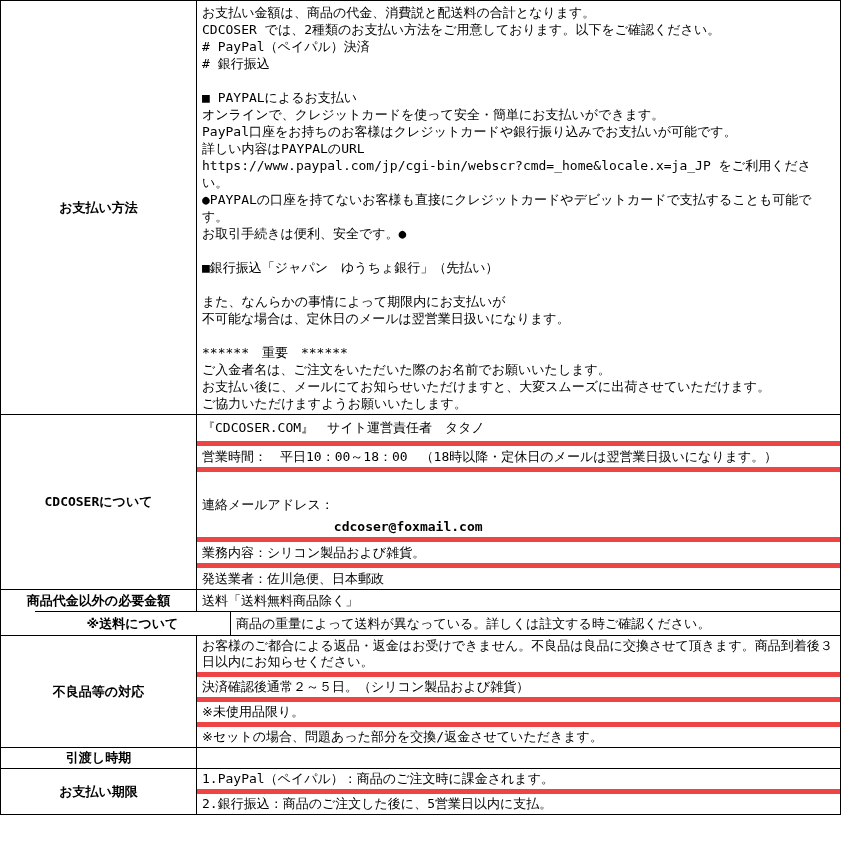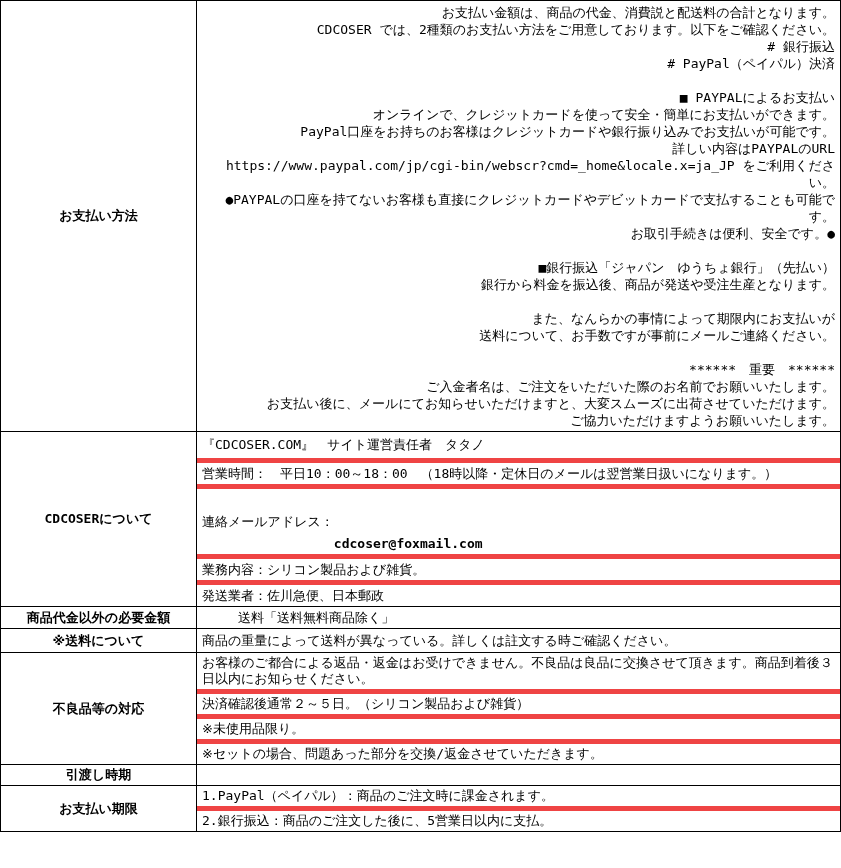--- a/index.html
+++ b/index.html
@@ -22,21 +22,21 @@
     width: 196px;
     border-right: 1px solid #000000;
     display: flex;
     align-items: center;
     justify-content: center;
     font-weight: bold;
     padding: 2px 4px;
     line-height: 16px;
   }
   .ccell { flex: 1 1 auto; min-width: 0; }
-  .lines { padding: 3px 5px 2px 5px; text-align: right; }
+  .lines { padding: 3px 5px 2px 5px; }
   .line { min-height: 17px; line-height: 17px; white-space: pre-wrap; }
   .delivery-lines .line { min-height: 18px; line-height: 18px; }
   .subrow {
     border-top: 5px solid #ef4444;
     padding: 2px 5px;
     line-height: 16px;
   }
   .subrow:first-child { border-top: none; }
   .about-rows .subrow {
     display: flex;
@@ -46,49 +46,48 @@
   }
   .payline-rows .subrow { min-height: 18px; }
   .simple {
     display: flex;
     align-items: center;
     padding: 2px 5px;
     min-height: 21px;
     line-height: 16px;
   }
   .bold { font-weight: bold; margin-top: 45px; }
-  .row-extra  { min-height: 22px; gap: 36px; }
-  .row-note   { min-height: 24px; }
+  .row-extra  { min-height: 22px; }
+  .row-note   { min-height: 24px; margin-left: 34px; }
 </style>
 </head>
 <body>
 
 <div class="info-table">
 
   <div class="row">
     <div class="hcell">お支払い方法</div>
     <div class="ccell lines">
       <div class="line">お支払い金額は、商品の代金、消費説と配送料の合計となります。</div>
       <div class="line">CDCOSER では、2種類のお支払い方法をご用意しております。以下をご確認ください。</div>
+      <div class="line"># PayPal（ペイパル）決済</div>
       <div class="line"># 銀行振込</div>
-      <div class="line"># PayPal（ペイパル）決済</div>
       <div class="line"></div>
       <div class="line">■ PAYPALによるお支払い</div>
       <div class="line">オンラインで、クレジットカードを使って安全・簡単にお支払いができます。</div>
       <div class="line">PayPal口座をお持ちのお客様はクレジットカードや銀行振り込みでお支払いが可能です。</div>
       <div class="line">詳しい内容はPAYPALのURL</div>
       <div class="line">https://www.paypal.com/jp/cgi-bin/webscr?cmd=_home&amp;locale.x=ja_JP をご利用ください。</div>
       <div class="line">●PAYPALの口座を持てないお客様も直接にクレジットカードやデビットカードで支払することも可能です。</div>
       <div class="line">お取引手続きは便利、安全です。●</div>
       <div class="line"></div>
       <div class="line">■銀行振込「ジャパン　ゆうちょ銀行」（先払い）</div>
-      <div class="line">銀行から料金を振込後、商品が発送や受注生産となります。</div>
       <div class="line"></div>
       <div class="line">また、なんらかの事情によって期限内にお支払いが</div>
-      <div class="line">送料について、お手数ですが事前にメールご連絡ください。</div>
+      <div class="line">不可能な場合は、定休日のメールは翌営業日扱いになります。</div>
       <div class="line"></div>
       <div class="line">******　重要　******</div>
       <div class="line">ご入金者名は、ご注文をいただいた際のお名前でお願いいたします。</div>
       <div class="line">お支払い後に、メールにてお知らせいただけますと、大変スムーズに出荷させていただけます。</div>
       <div class="line">ご協力いただけますようお願いいたします。</div>
     </div>
   </div>
 
   <div class="row">
     <div class="hcell">CDCOSERについて</div>

